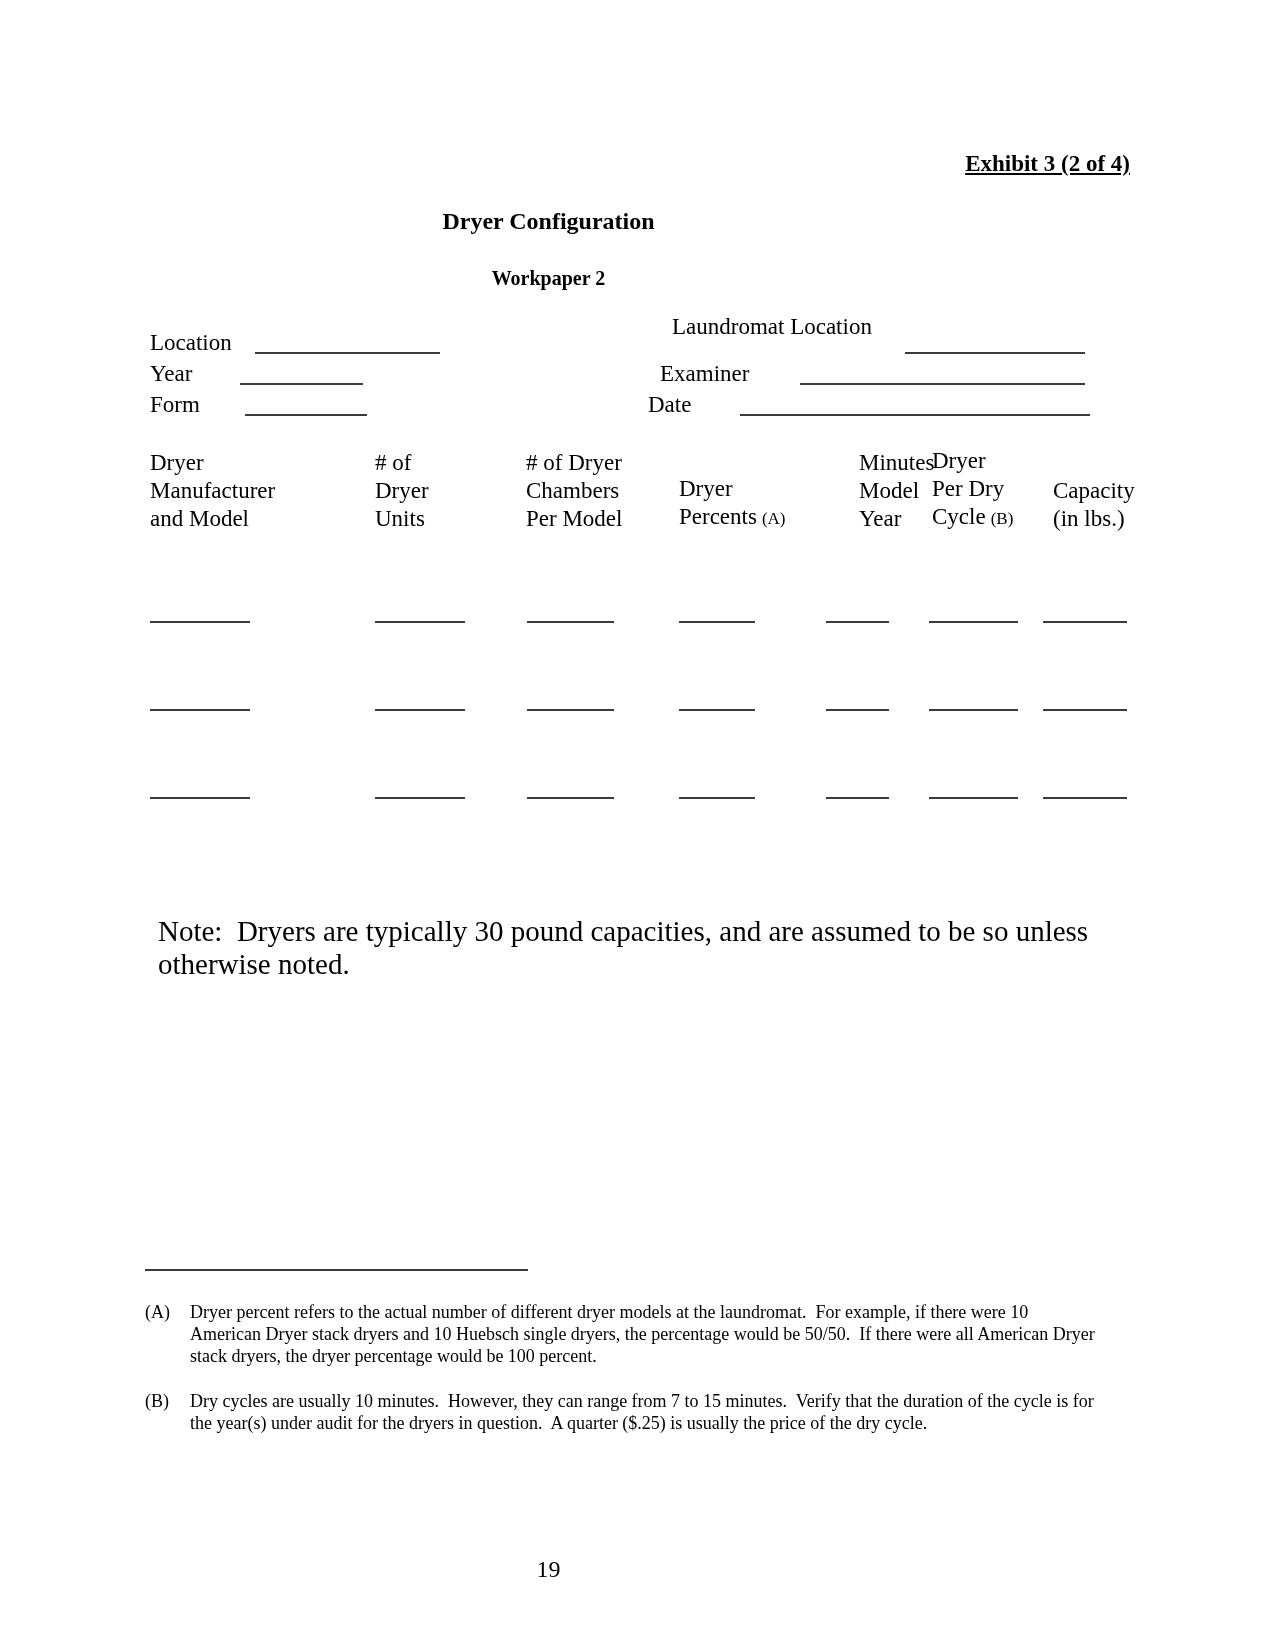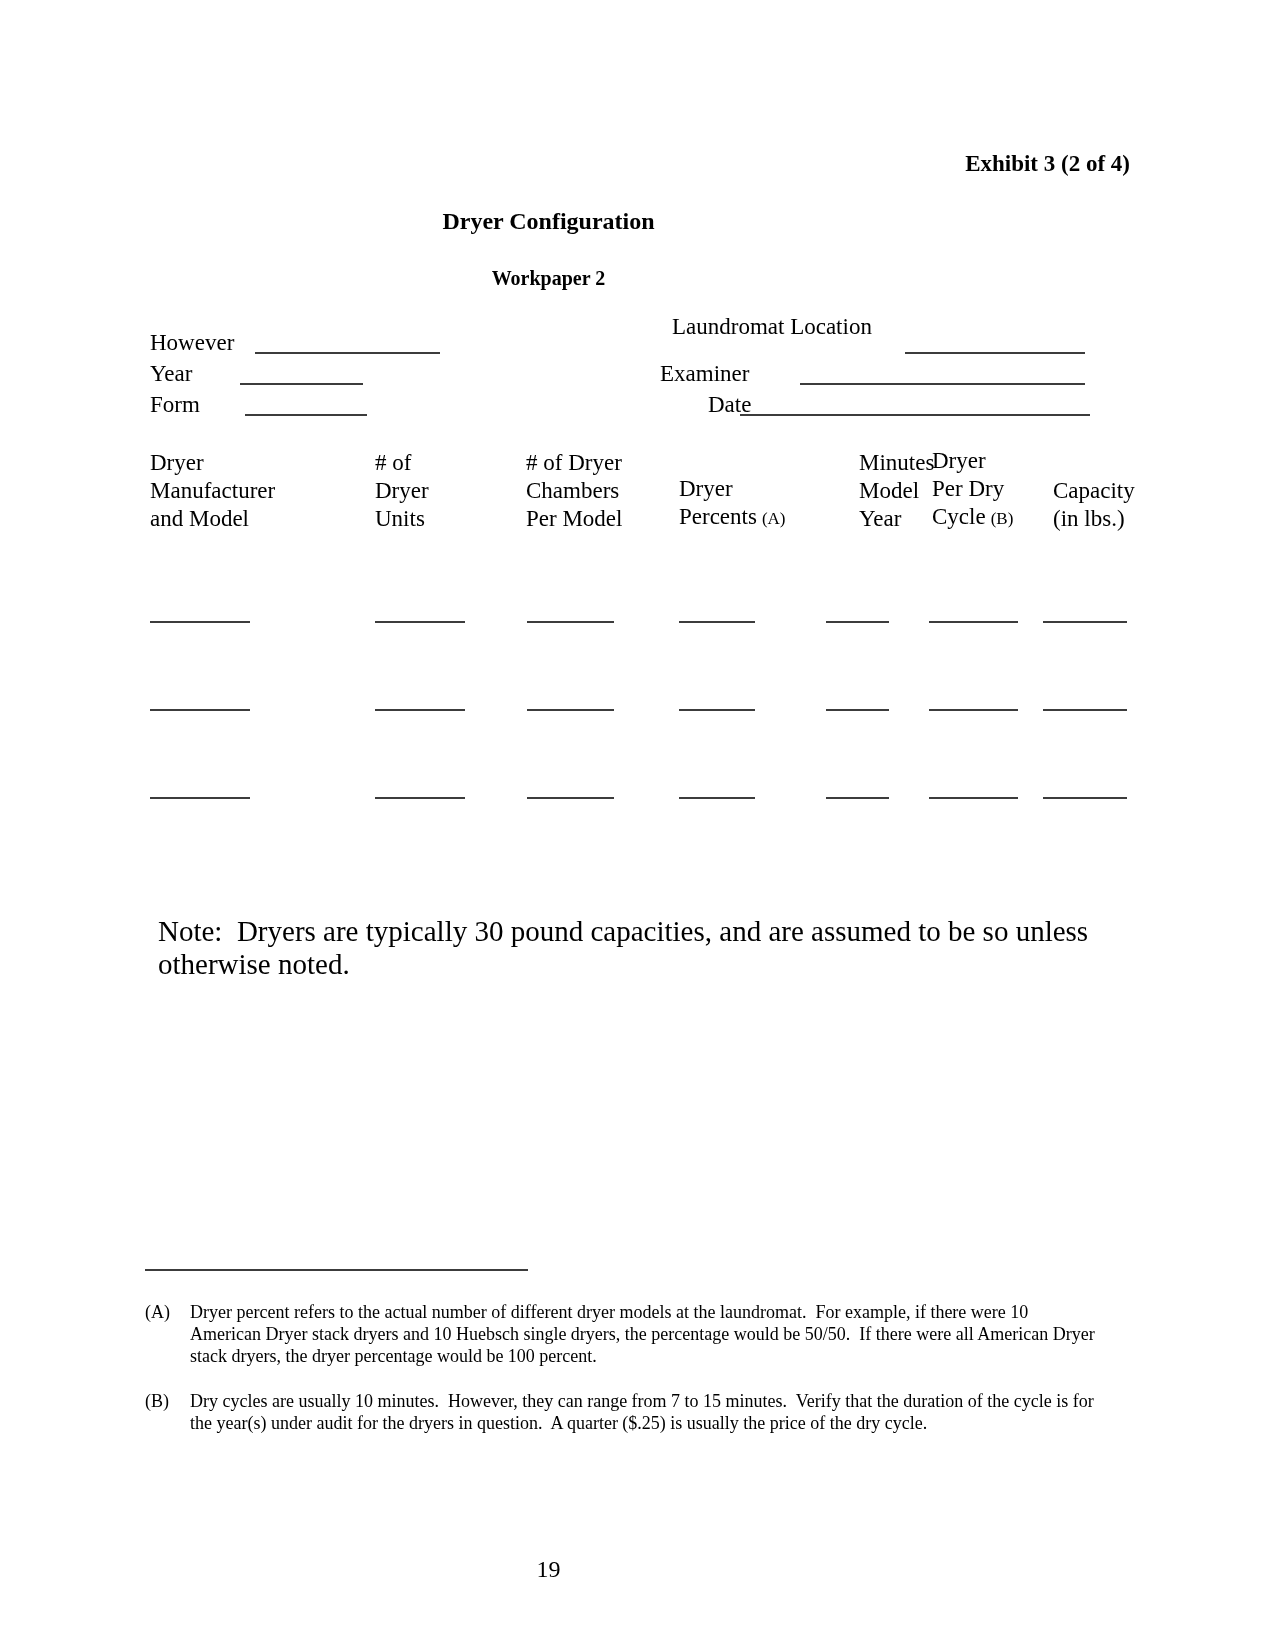--- a/index.html
+++ b/index.html
@@ -11,21 +11,21 @@
     font-family: "Liberation Serif", "DejaVu Serif", serif;
     position: relative;
     overflow: hidden;
   }
   .abs { position: absolute; }
   .center { left: 0; width: 1097px; text-align: center; }
 
   .exhibit {
     top: 151px; left: 0; width: 1130px;
     text-align: right;
-    font-size: 23px; font-weight: bold;
+    font-size: 23px; font-weight: bold; text-decoration: underline;
   }
   .doc-title { top: 208px; font-size: 24px; font-weight: bold; }
   .doc-subtitle { top: 267px; font-size: 20px; font-weight: bold; }
 
   .label { font-size: 23px; }
   .rule {
     position: absolute; height: 0;
     border-top: 2px solid #3c3c3c;
   }
 
@@ -77,36 +77,36 @@
   .page-number { top: 1556px; font-size: 24px; }
 </style>
 </head>
 <body>
 
 <div class="abs exhibit">Exhibit 3 (2 of 4)</div>
 
 <div class="abs center doc-title">Dryer Configuration</div>
 <div class="abs center doc-subtitle">Workpaper 2</div>
 
-<div class="abs label" style="top:330px; left:150px;">However</div>
+<div class="abs label" style="top:330px; left:150px;">Location</div>
 <div class="rule" style="top:352px; left:255px; width:185px;"></div>
 
 <div class="abs label" style="top:361px; left:150px;">Year</div>
 <div class="rule" style="top:383px; left:240px; width:123px;"></div>
 
 <div class="abs label" style="top:392px; left:150px;">Form</div>
 <div class="rule" style="top:414px; left:245px; width:122px;"></div>
 
 <div class="abs label" style="top:314px; left:672px;text-align:right;">Laundromat Location</div>
 <div class="rule" style="top:352px; left:905px; width:180px;"></div>
 
 <div class="abs label" style="top:361px; left:660px;">Examiner</div>
 <div class="rule" style="top:383px; left:800px; width:285px;"></div>
 
-<div class="abs label" style="top:392px; left:708px;">Date</div>
+<div class="abs label" style="top:392px; left:648px;">Date</div>
 <div class="rule" style="top:414px; left:740px; width:350px;"></div>
 
 <div class="thead">
   <div class="th colx1">
     <span class="thl">Dryer</span>
     <span class="thl">Manufacturer</span>
     <span class="thl">and Model</span>
   </div>
   <div class="th colx2">
     <span class="thl"># of</span>

